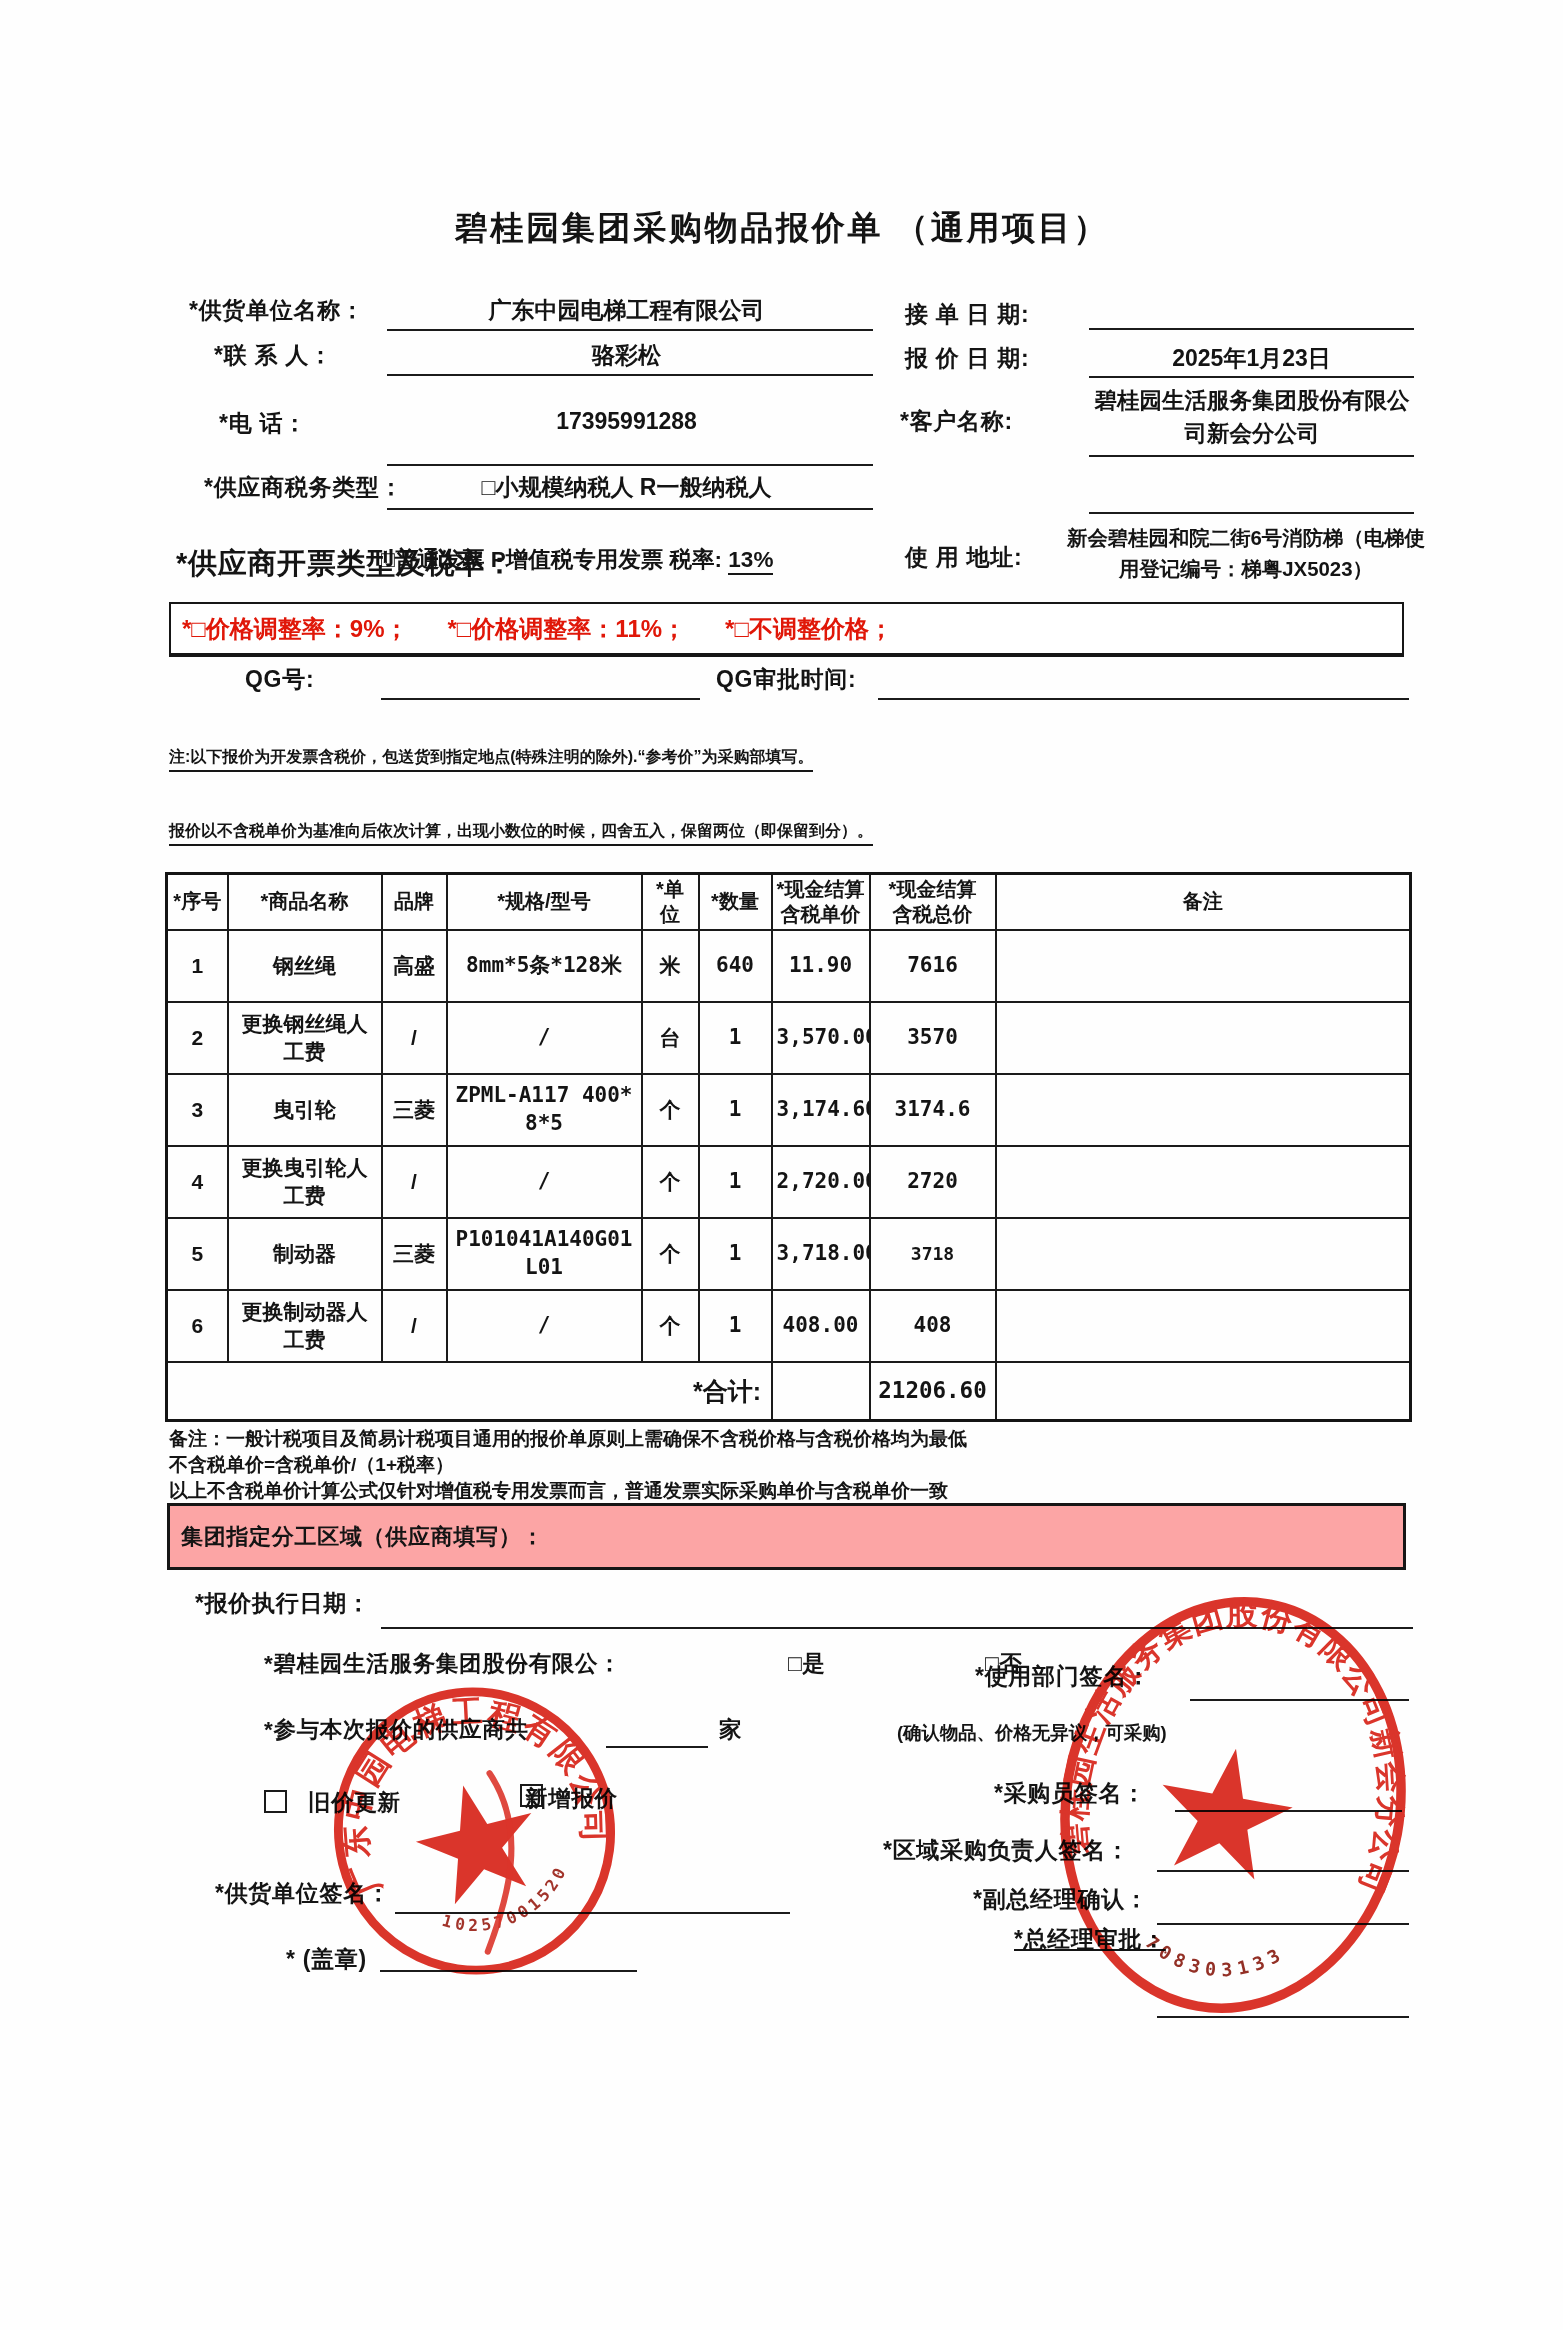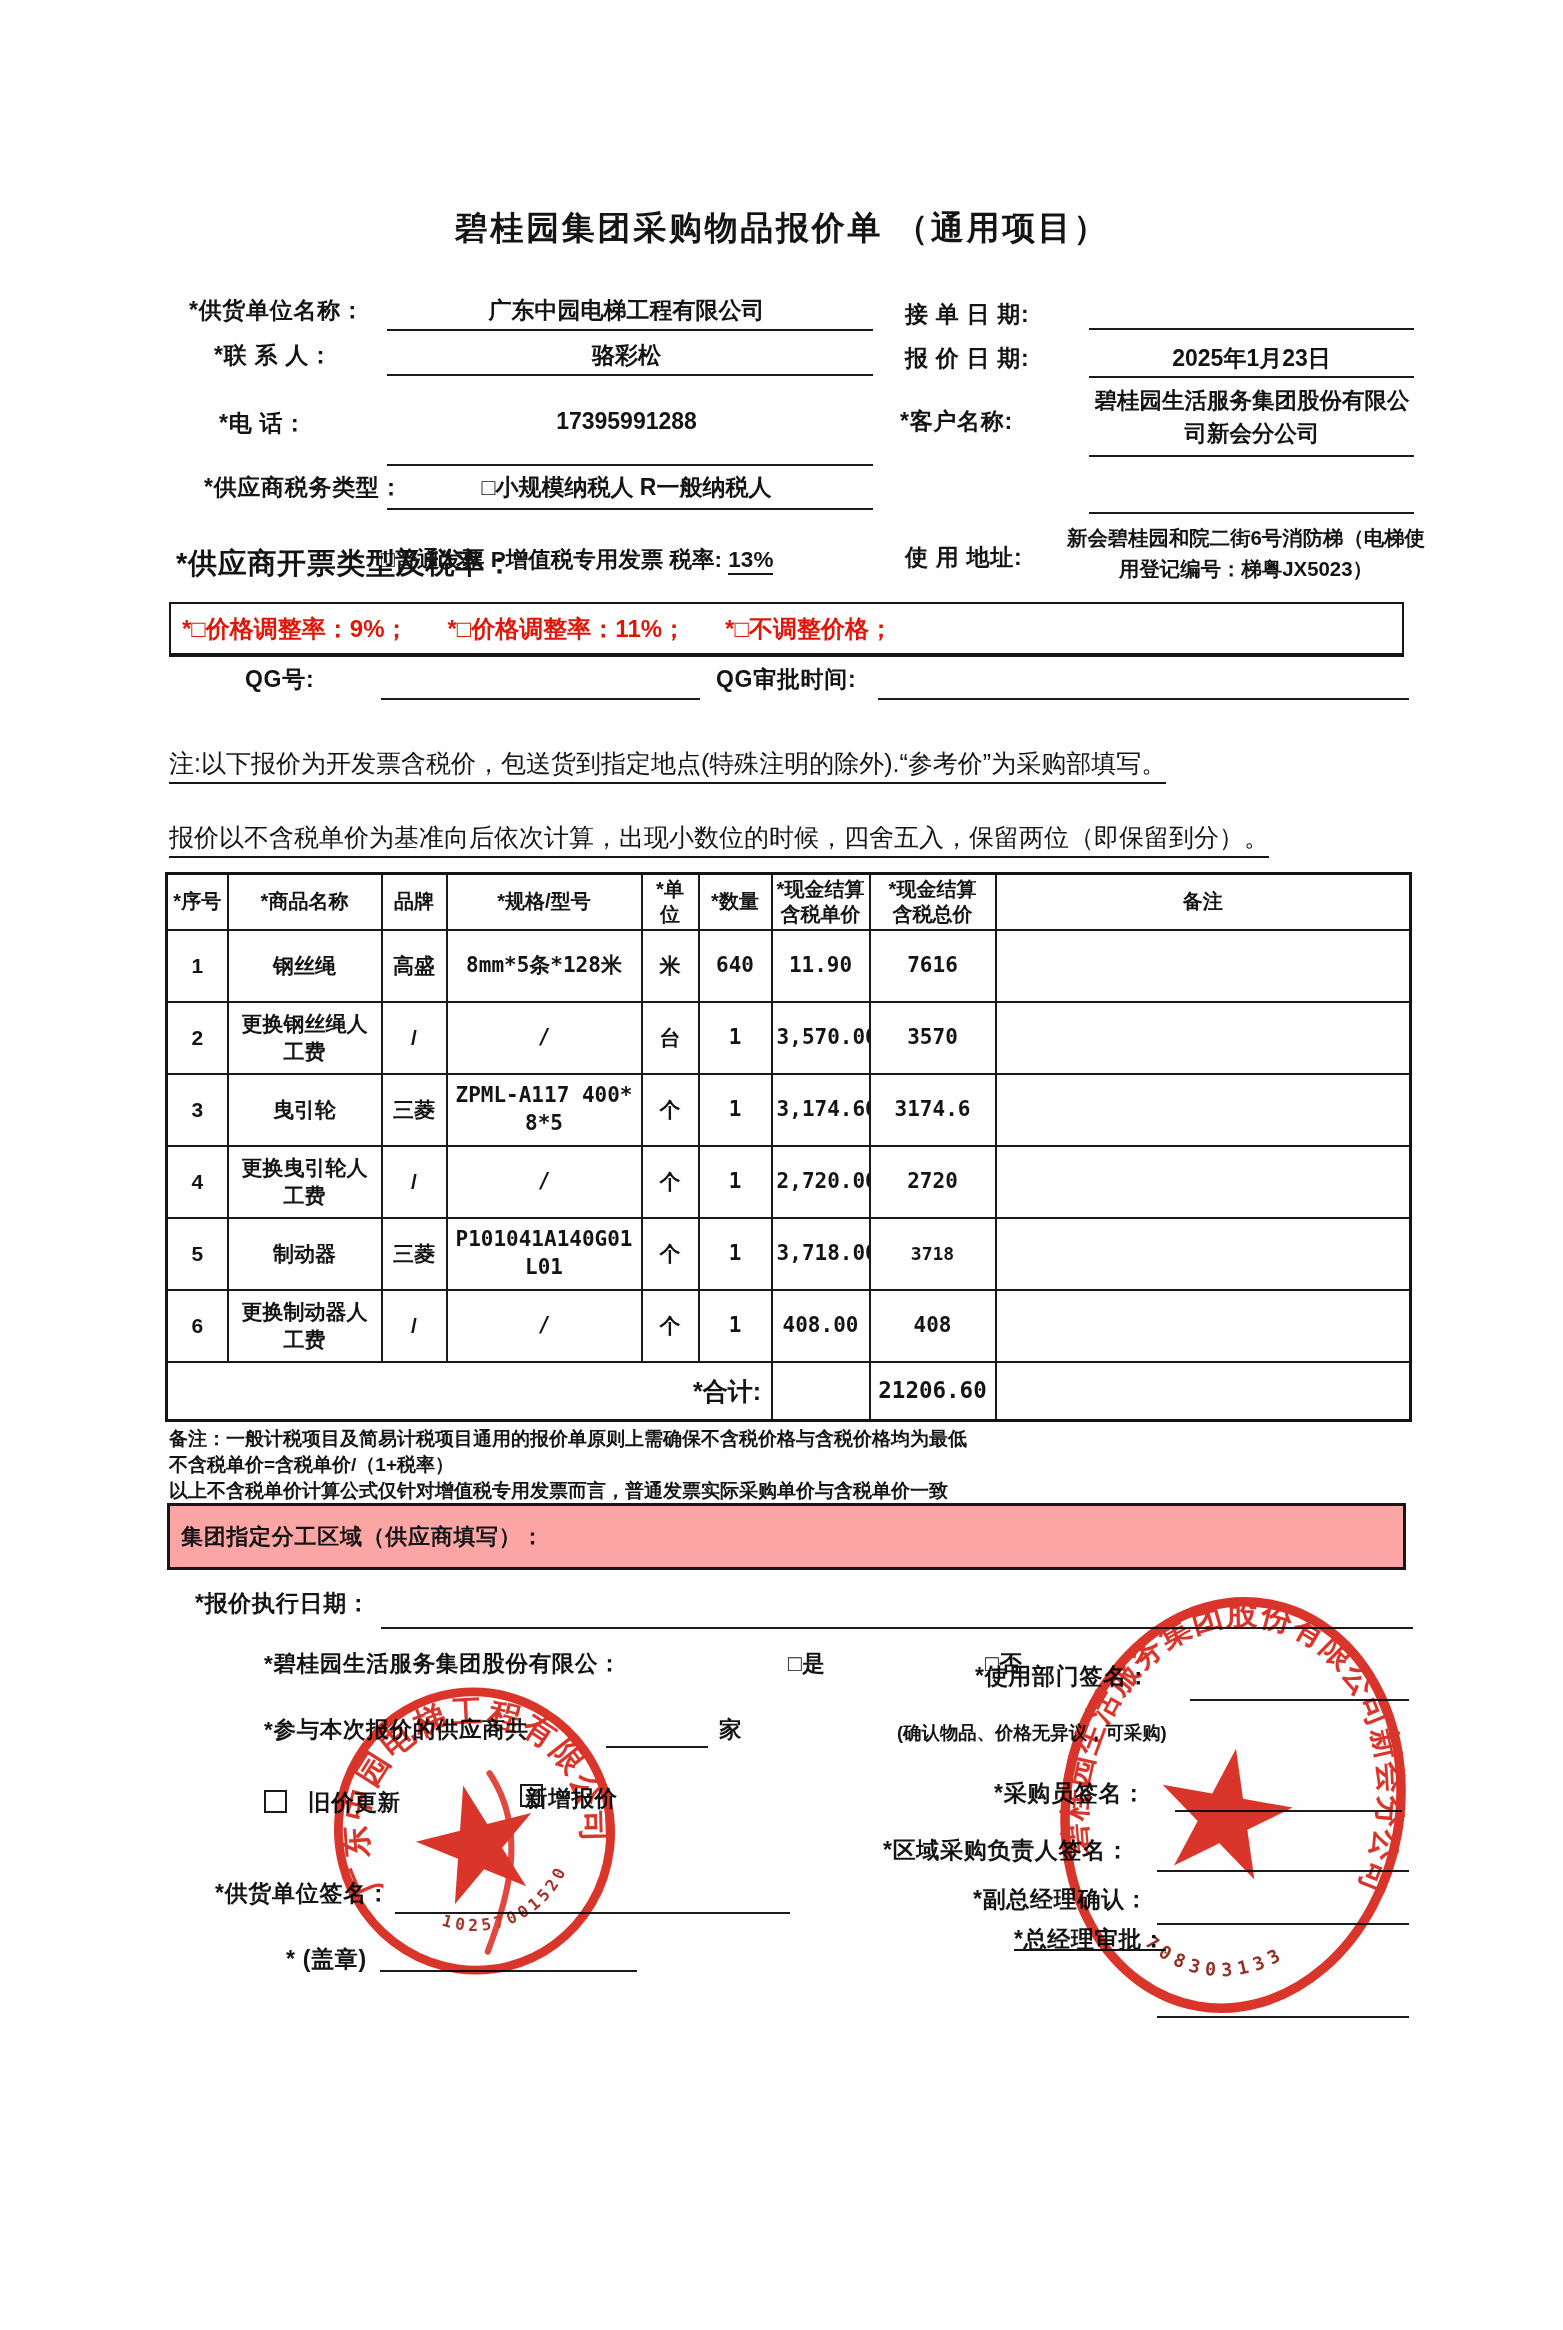--- a/index.html
+++ b/index.html
@@ -6,21 +6,21 @@
   body{width:1564px;height:2330px;background:#ffffff;font-family:"Liberation Sans",sans-serif;color:#141414;position:relative;}
   .page{position:absolute;left:0;top:0;width:1564px;height:2330px;overflow:hidden;background:#fefefe;}
   .abs{position:absolute;}
   .lbl{font-weight:700;font-size:23px;white-space:nowrap;letter-spacing:0.7px;}
   .val{font-weight:700;font-size:23px;white-space:nowrap;}
   .ctr{text-align:center;}
   .line{height:0;border-bottom:2.7px solid #1b1b1b;}
   .title{width:1564px;text-align:center;font-size:33px;font-weight:700;letter-spacing:2.7px;}
   .redbox{border:2.7px solid #161616;border-bottom-width:4.8px;display:flex;align-items:center;padding-left:11px;gap:39px;background:#fff;}
   .redtxt{color:#e01708;font-weight:700;font-size:24px;white-space:nowrap;}
-  .note{font-weight:400;font-size:25px;white-space:nowrap;}
+  .note{font-weight:700;font-size:16px;white-space:nowrap;}
   .ul-text{border-bottom:2.7px solid #161616;padding-bottom:4.8px;}
   .ftnote{font-weight:700;font-size:19px;white-space:nowrap;}
   .regionbox{border:3.4px solid #161616;background:#fca5a5;}
   .regionbox .lbl{font-size:22px;}
   table.items{border-collapse:collapse;table-layout:fixed;background:transparent;}
   table.items th,table.items td{border:2px solid #1a1a1a;font-weight:700;text-align:center;vertical-align:middle;padding:1.4px 4.1px;overflow:hidden;}
   table.items th{font-size:20px;white-space:pre-line;line-height:1.25;}
   table.items td{font-size:21px;word-break:break-all;line-height:1.3;}
   table.items{border:3.4px solid #141414;}
   td.mono, .mono{font-family:"DejaVu Sans Mono",monospace;font-size:17.7px;font-weight:700;}

